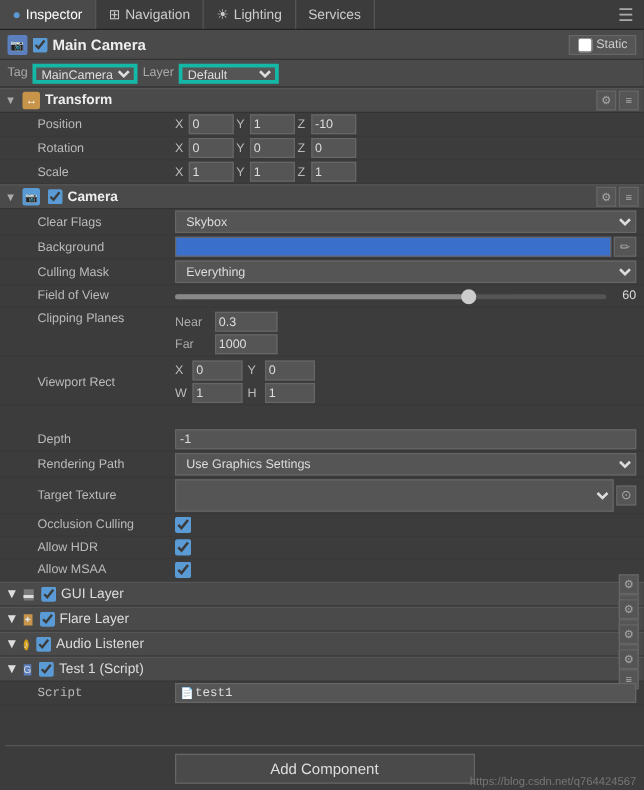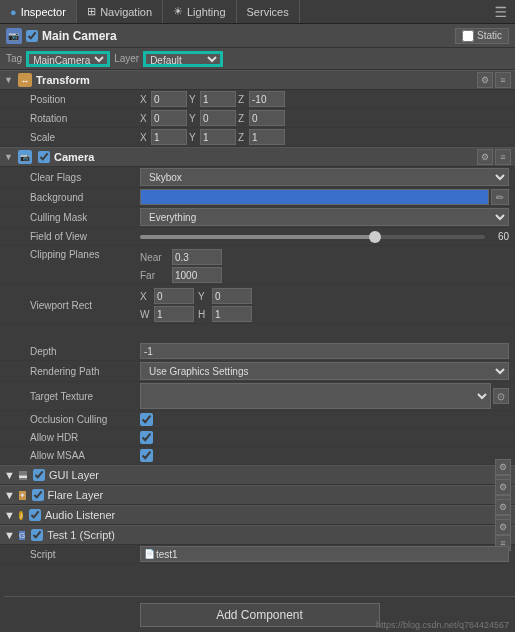--- a/index.html
+++ b/index.html
@@ -239,20 +239,21 @@
       border-bottom: 1px solid #333;
       gap: 4px;
     }
 
     
     .script-prop {
       display: flex; align-items: center;
       min-height: 18px;
       padding: 1px 6px 1px 30px;
       border-bottom: 1px solid #383838;
+      font-family: Liberation Mono, monospace;
     }
     .script-label { color: #bbb; font-size: 10px; width: 110px; min-width: 110px; }
     .script-val {
       display: flex; align-items: center; flex: 1;
       background: #555; border: 1px solid #666; height: 16px; padding: 0 3px;
     }
     .script-icon {
       width: 12px; height: 12px; font-size: 9px;
       display: flex; align-items: center; justify-content: center;
     }

